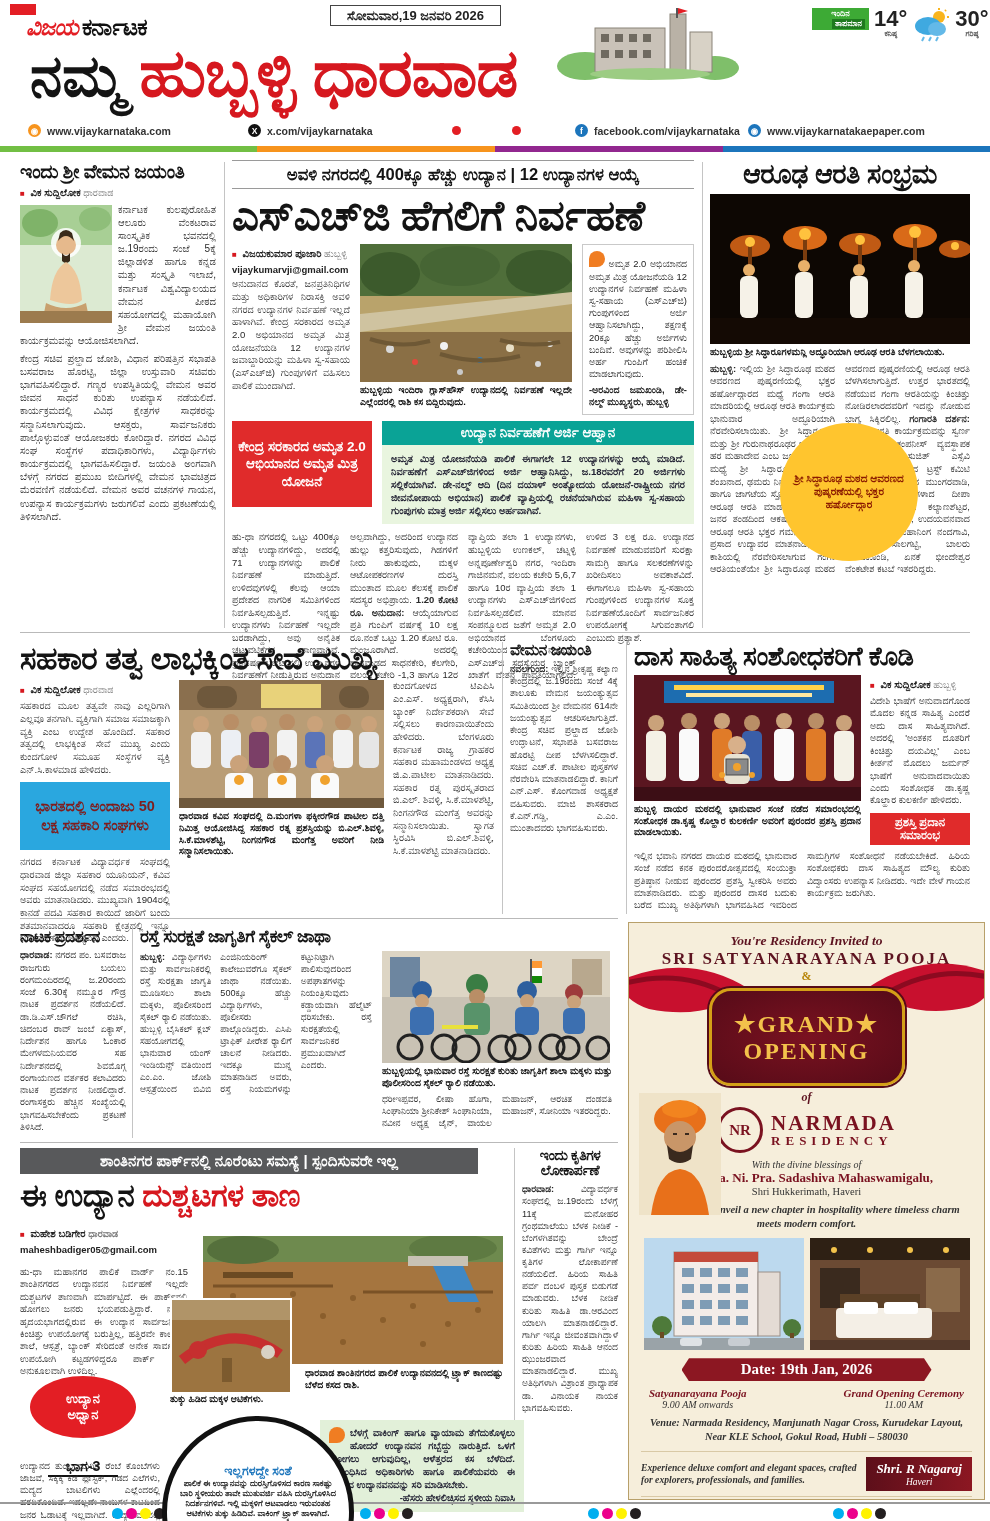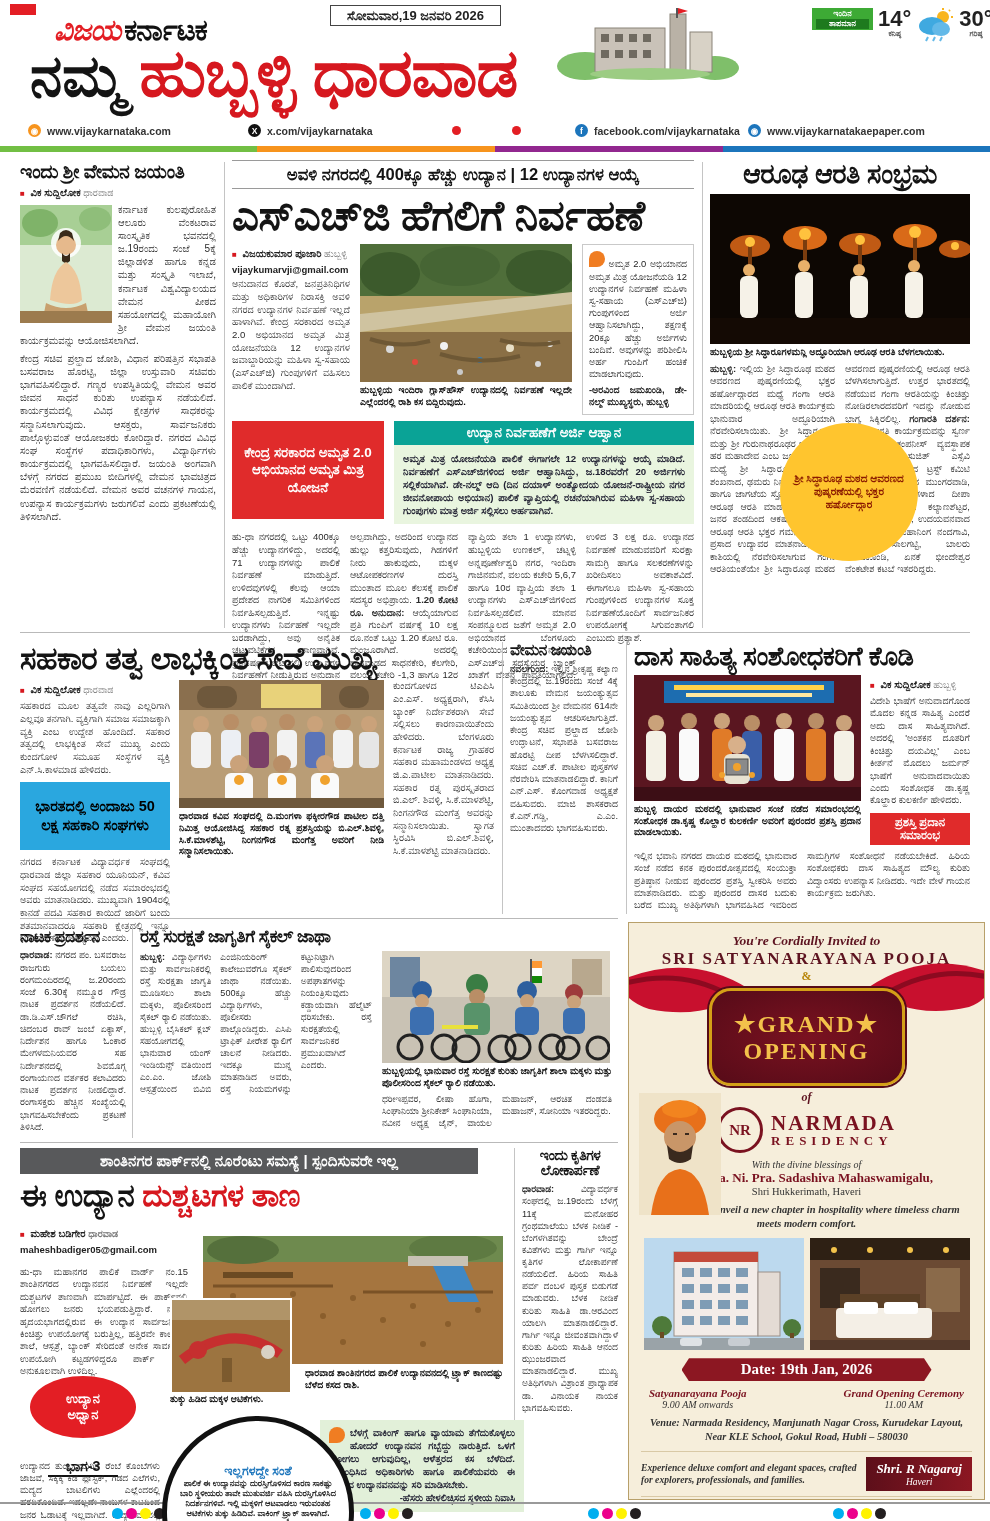--- a/index.html
+++ b/index.html
@@ -3,58 +3,58 @@
 <meta charset="utf-8">
 <style>
   html,body{margin:0;padding:0;background:#e9e9e9;}
   .page{position:relative;width:990px;height:1521px;background:#ffffff;margin:0 auto;
         font-family:"Liberation Sans",sans-serif;color:#222;overflow:hidden;}
   .abs{position:absolute;}
   .vsep{position:absolute;width:1px;background:#c4c4c4;}
   .hsep{position:absolute;height:1px;background:#b9b9b9;}
   
   .regmark{background:#e31e24;width:26px;height:11px;}
-  .logo{font-weight:bold;font-size:29px;letter-spacing:-1px;margin-left:28px;}
+  .logo{font-weight:bold;font-size:23px;letter-spacing:-1px;}
   .logo .red{color:#e31e24;font-style:italic;margin-right:4px;}
   .logo .blk{color:#111;}
   .datebox{border:1px solid #444;padding:2px 16px;font-size:13px;font-weight:bold;color:#222;background:#fff;}
   .bigtitle{display:flex;align-items:flex-end;gap:14px;}
   .bigtitle .t1{font-size:58px;font-weight:bold;color:#141414;line-height:1;}
   .bigtitle .t2{font-size:66px;font-weight:bold;color:#d6181f;line-height:.95;letter-spacing:-1px;}
   .linksrow{display:flex;align-items:center;font-size:10.5px;color:#333;font-weight:bold;gap:6px;}
   .cicon{width:13px;height:13px;border-radius:50%;display:inline-flex;align-items:center;justify-content:center;
          color:#fff;font-size:8.5px;font-weight:bold;}
   .strip{display:flex;height:6px;}
   .strip div{height:100%;}
   .wx{display:flex;align-items:flex-start;gap:5px;}
   .wxlabel{background:#3daa35;color:#fff;font-size:8px;font-weight:bold;padding:1px 4px;text-align:center;line-height:1.25;}
-  .wxlabel .l2{background:#1e7a1e;display:block;padding:0 13px;}
+  .wxlabel .l2{background:#1e7a1e;display:block;padding:0 3px;margin-left:16px;}
   .wxtemp{font-size:22px;font-weight:bold;color:#222;line-height:1;text-align:center;}
   .wxtemp small{display:block;font-size:7.5px;font-weight:bold;color:#555;}
   .reddot{width:9px;height:9px;border-radius:50%;background:#e31e24;}
   
   .hl{font-weight:bold;color:#141414;line-height:1.08;letter-spacing:-.5px;}
   .byline{font-size:9.5px;color:#444;margin:4px 0;}
   .byline .sq{color:#d6181f;font-size:8px;margin-right:3px;}
   .byline b{color:#222;font-size:10px;}
   .byline .loc{color:#777;}
   .email{font-size:9.5px;font-weight:bold;color:#222;}
   .body{font-size:10px;line-height:1.32;text-align:justify;color:#2a2a2a;}
   .caption{font-size:9.3px;font-weight:bold;color:#111;line-height:1.25;text-align:justify;}
   .photo{display:block;background:#ddd;}
   .strap{font-weight:bold;font-size:16.5px;color:#141414;text-align:center;
          border-top:1px solid #9a9a9a;border-bottom:1px solid #9a9a9a;padding:4px 0;}
   .redbox{background:#e02b2b;color:#fff;font-weight:bold;text-align:center;
-          display:flex;align-items:center;justify-content:center;padding:6px;line-height:1.3;}
+          display:flex;align-items:center;justify-content:center;padding:0;line-height:1.3;}
   .tealhead{background:#0aa396;color:#fff;font-weight:bold;font-size:13.5px;text-align:center;padding:4px 0;}
   .greenbody{background:#e9f5df;padding:7px 9px;font-size:9.7px;font-weight:bold;line-height:1.35;text-align:justify;color:#223;}
   .quotebox{border:1px solid #c9c9c9;padding:6px;font-size:9.4px;line-height:1.3;text-align:justify;position:relative;}
   .quotebox .attr{font-weight:bold;display:block;margin-top:3px;}
   .qmark{width:16px;height:16px;border-radius:50% 50% 50% 0;background:#f07d22;display:inline-block;}
-  .bluebox{background:#2aa7df;color:#000000;font-weight:bold;font-size:14.5px;text-align:center;
+  .bluebox{background:#2aa7df;color:#7f1d1d;font-weight:bold;font-size:14.5px;text-align:center;
            display:flex;align-items:center;justify-content:center;padding:8px;line-height:1.35;}
   .redsub{background:#e02b2b;color:#fff;font-weight:bold;font-size:11.5px;text-align:center;padding:3px 4px;}
   .ycircle{background:#ffc52e;border-radius:50%;display:flex;flex-direction:column;align-items:center;justify-content:center;
            text-align:center;font-weight:bold;color:#202020;padding:10px;}
   .ycircle .yt{color:#8a1a00;}
   .grayband{background:#58595b;color:#fff;font-weight:bold;font-size:15px;text-align:center;padding:4px 0;}
   .redellipse{background:#e31e24;border-radius:50%;color:#fff;font-weight:bold;text-align:center;
               display:flex;flex-direction:column;align-items:center;justify-content:center;font-size:13px;line-height:1.2;}
   .part3{font-weight:bold;color:#111;font-size:14px;text-align:center;border-bottom:2px solid #111;}
   .bcircle{background:#fff;border:5px solid #111;border-radius:50%;text-align:center;
@@ -586,21 +586,21 @@
     </div>
   </div>
 
   <div class="abs ad" style="left:628px;top:922px;width:357px;height:578px;padding:10px 12px;box-sizing:border-box;">
     <svg class="abs" style="left:0;top:28px;" width="357" height="120" viewBox="0 0 357 120">
       <path d="M-10 30 Q60 0 120 38 Q80 70 20 58 Q-5 50 -10 30z" fill="#c8102e"></path>
       <path d="M367 24 Q300 -4 240 36 Q280 70 340 56 Q362 48 367 24z" fill="#c8102e"></path>
       <path d="M-10 34 Q50 16 100 44" stroke="#8c0a20" stroke-width="5" fill="none"></path>
       <path d="M367 28 Q310 12 258 42" stroke="#8c0a20" stroke-width="5" fill="none"></path>
     </svg>
-    <div class="inv">You're Cordially Invited to</div>
+    <div class="inv">You're Residency Invited to</div>
     <div class="pooja">SRI SATYANARAYANA POOJA</div>
     <div class="amp">&amp;</div>
     <div class="gobadge" style="position:relative;z-index:2;">
       <span class="g1">★GRAND★</span>
       <span class="g2">OPENING</span>
     </div>
     <div class="of">of</div>
     <div class="nrline">
       <span class="nrlogo">NR</span>
       <span class="nrname">

